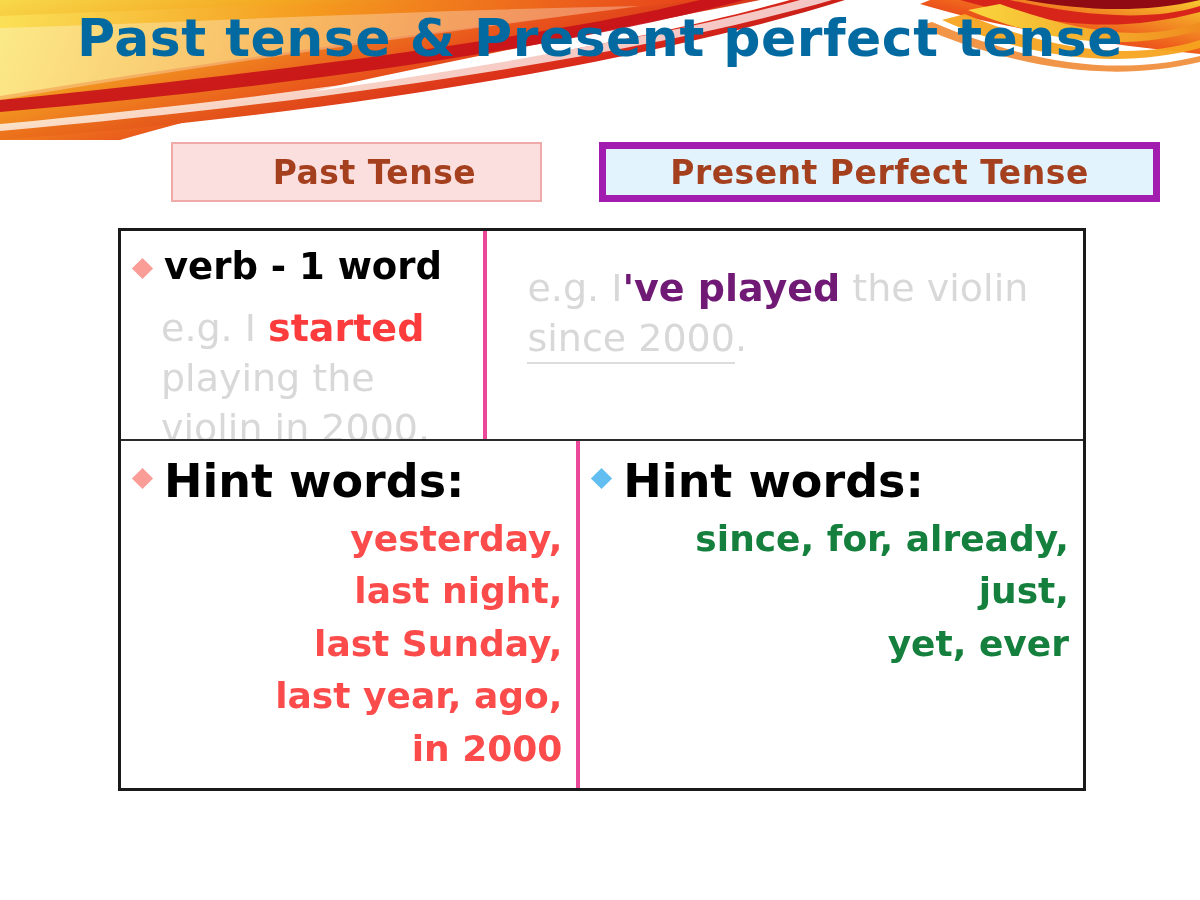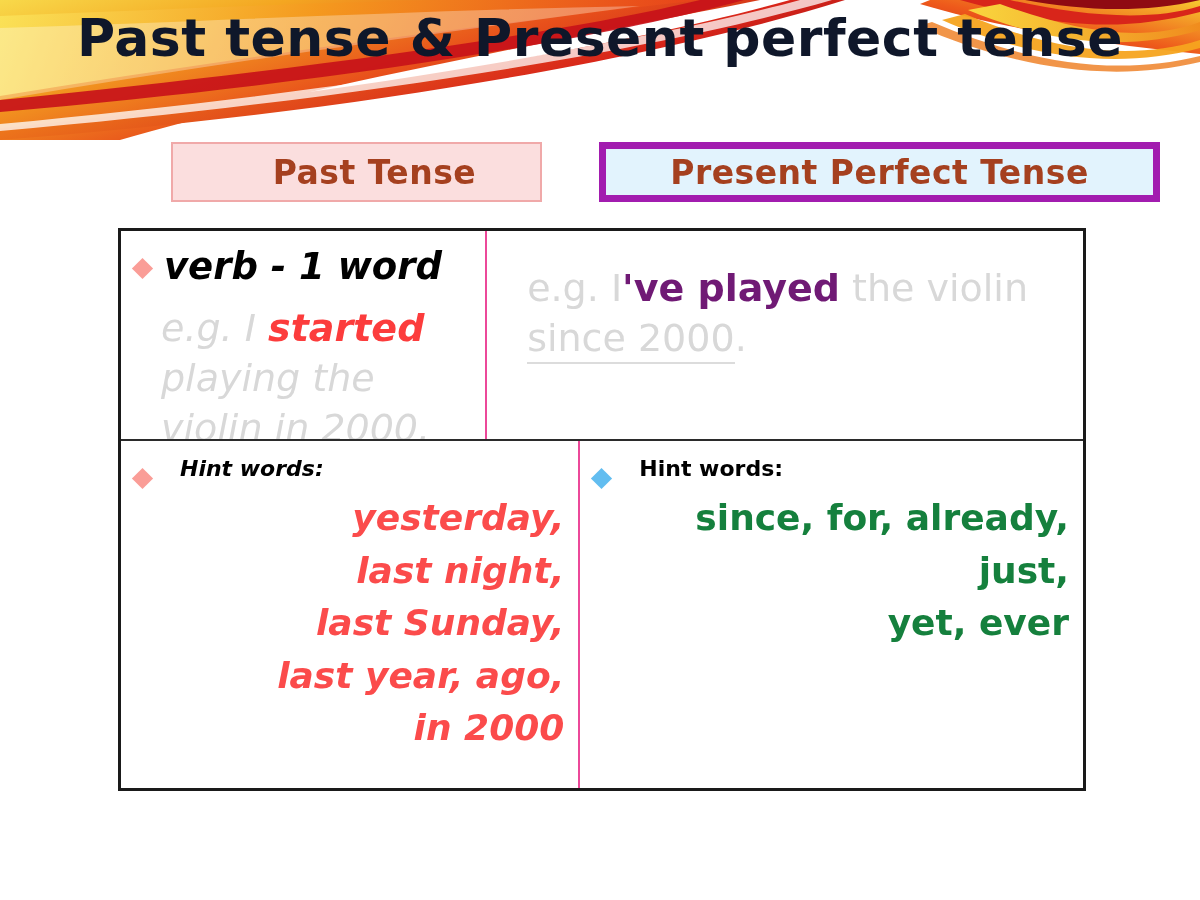--- a/index.html
+++ b/index.html
@@ -28,21 +28,21 @@
   
   #slide-title {
     position: absolute;
     left: 0;
     top: 8px;
     width: 1200px;
     text-align: center;
     font-family: "DejaVu Sans", sans-serif;
     font-size: 52px;
     font-weight: bold;
-    color: #0f172a;
+    color: #0369a1;
     letter-spacing: 0.5px;
     white-space: nowrap;
     z-index: 5;
   }
 
   
   .tense-header {
     position: absolute;
     top: 142px;
     height: 60px;
@@ -90,21 +90,21 @@
     box-sizing: border-box;
   }
   #row-form   { height: 210px; border-bottom: 2px solid #2b2b2b; }
   #row-hints  { flex: 1 1 auto; }
 
   .cell {
     box-sizing: border-box;
     padding: 16px 14px 10px 14px;
     overflow: hidden;
   }
-  .cell-left  { width: 479px; border-right: 2px solid #ec4899; font-style: italic; }
+  .cell-left  { width: 479px; border-right: 4px solid #ec4899; }
   .cell-right { flex: 1 1 auto; }
 
   
   .bullet-line {
     display: flex;
     align-items: flex-start;
     gap: 14px;
   }
   .diamond {
     flex: none;
@@ -117,21 +117,21 @@
   .diamond.blue { background: #62BDF0; }
 
   .bullet-text {
     font-family: "DejaVu Sans", sans-serif;
     font-size: 37px;
     font-weight: bold;
     color: #000000;
     line-height: 1.08;
     white-space: nowrap;
   }
-  .bullet-text.hint-label { font-size: 22px; margin-left: 16px; }
+  .bullet-text.hint-label { font-size: 46px; }
 
   
   .example {
     margin: 16px 0 0 26px;
     font-family: "DejaVu Sans", sans-serif;
     font-size: 38px;
     line-height: 1.32;
     color: #D8D8D8;
     font-weight: normal;
   }

